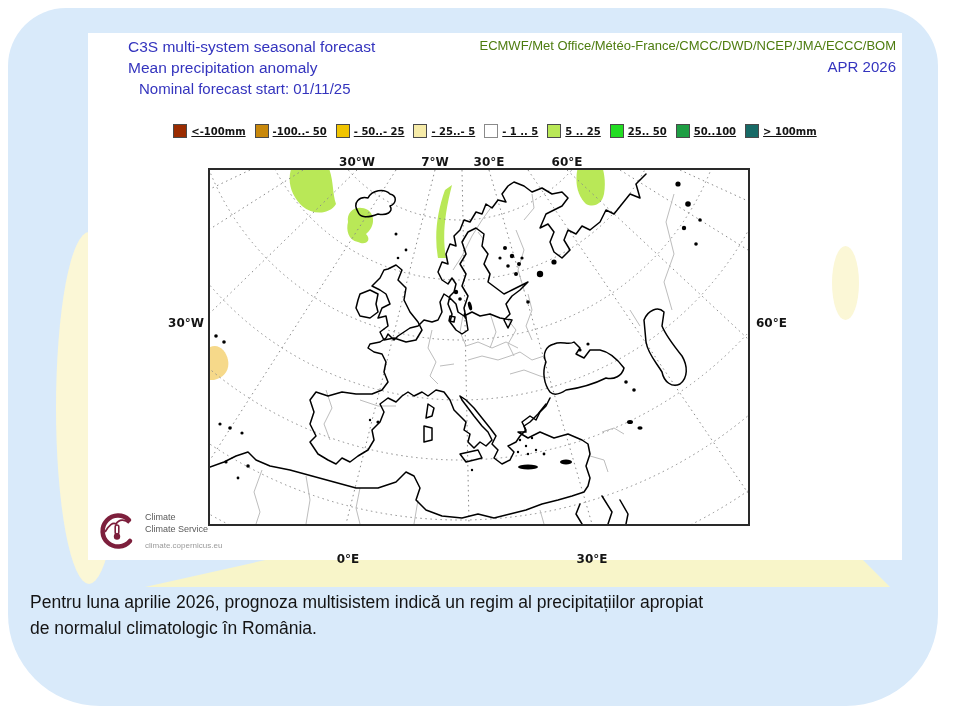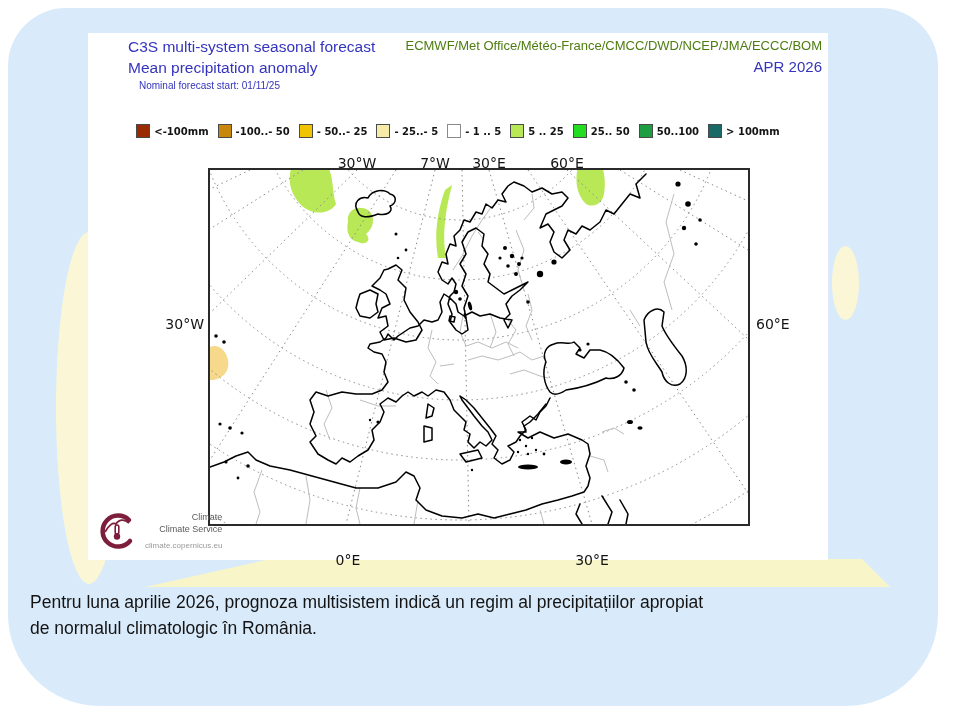--- a/index.html
+++ b/index.html
@@ -4,47 +4,47 @@
 <style>
   html,body{margin:0;padding:0;background:#fff;}
   #stage{position:relative;width:970px;height:727px;background:#ffffff;overflow:hidden;
          font-family:"Liberation Sans",sans-serif;}
   .slide-bg{position:absolute;left:8px;top:8px;width:930px;height:698px;background:#d9eafa;
             border-radius:58px 58px 92px 92px;}
   .blob-left{position:absolute;left:56px;top:232px;width:66px;height:352px;background:#fbf7d6;
              border-radius:50%;}
   .band-3d{position:absolute;left:145px;top:556px;width:745px;height:32px;background:#f8f5c9;
            clip-path:polygon(125px 3px,717px 3px,745px 31px,0px 31px);}
-  .panel{position:absolute;left:88px;top:33px;width:740px;height:527px;background:#ffffff;}
+  .panel{position:absolute;left:88px;top:33px;width:814px;height:527px;background:#ffffff;}
   .blob-right{position:absolute;left:832px;top:246px;width:27px;height:74px;background:#fbf7d6;
               border-radius:50%;z-index:5;}
   
   .title-block{position:absolute;left:40px;top:4px;color:#3434be;}
   .title-line{font-size:15.5px;line-height:1.35;}
-  .sub-line{font-size:10px;line-height:1.35;padding-left:11px;}
+  .sub-line{font-size:15px;line-height:1.35;padding-left:11px;}
   .orgs{position:absolute;right:6px;top:5px;width:500px;text-align:right;color:#4d7c0f;font-size:13px;}
   .valid-month{position:absolute;right:6px;top:25px;width:200px;text-align:right;color:#3434be;font-size:15px;}
   
   .legend{position:absolute;left:0;right:0;top:91px;display:flex;justify-content:center;
           align-items:center;gap:9px;}
   .legend-item{display:flex;align-items:center;gap:4px;}
   .legend-swatch{width:14px;height:14px;border:1.5px solid #4a4a4a;box-sizing:border-box;}
-  .legend-label{font-family:"DejaVu Sans",sans-serif;font-size:10px;font-weight:700;color:#141414;white-space:nowrap;}
+  .legend-label{font-family:"DejaVu Sans",sans-serif;font-size:10px;font-weight:700;color:#141414;white-space:nowrap;text-decoration:underline;}
   
   .map-frame{position:absolute;left:120px;top:135px;width:538px;height:354px;border:2px solid #2a2a2a;
              background:#fff;}
-  .map-label{position:absolute;font-family:"DejaVu Sans",sans-serif;font-size:14px;font-weight:400;
+  .map-label{position:absolute;font-family:"DejaVu Sans",sans-serif;font-size:12px;font-weight:700;
              color:#141414;transform:translateX(-50%);white-space:nowrap;}
   .mt{top:122px;} .mt0{left:269px;} .mt1{left:347px;} .mt2{left:401px;} .mt3{left:479px;}
   .mb{top:519px;} .mb0{left:260px;} .mb1{left:504px;}
   .ml{position:absolute;left:74px;top:283px;width:42px;text-align:right;transform:none;}
   .mr{position:absolute;left:668px;top:283px;width:42px;text-align:left;transform:none;}
   
   .logo{position:absolute;left:8px;top:477px;display:flex;align-items:center;gap:7px;}
-  .logo-text-col{display:flex;flex-direction:column;align-items:flex-end;}
+  .logo-text-col{display:flex;flex-direction:column;}
   .logo-name{font-size:9px;color:#5a5a5a;line-height:1.25;}
   .logo-url{font-size:8px;color:#9a9a9a;margin-top:6px;}
   
   .caption{position:absolute;left:30px;right:30px;top:589px;text-align:left;color:#141414;
            font-size:17.5px;line-height:1.5;}
 </style>
 </head>
 <body>
 
 <div id="stage">

